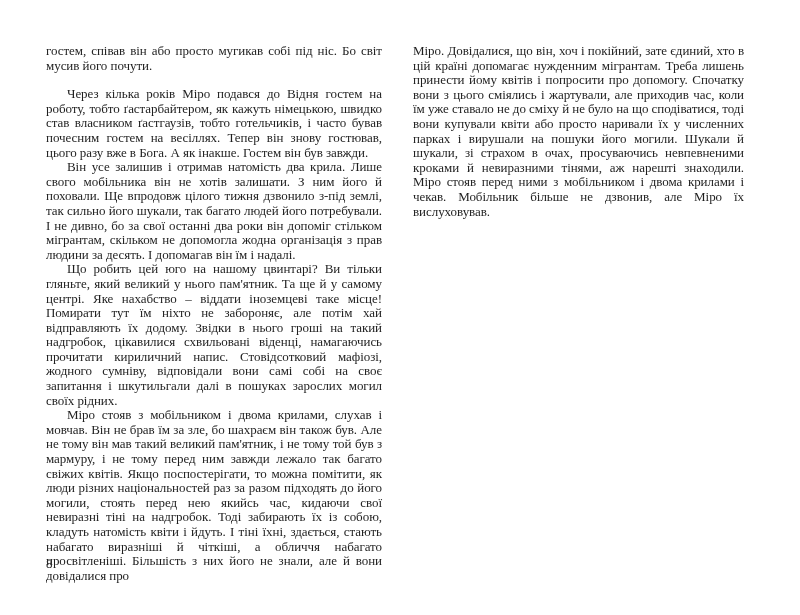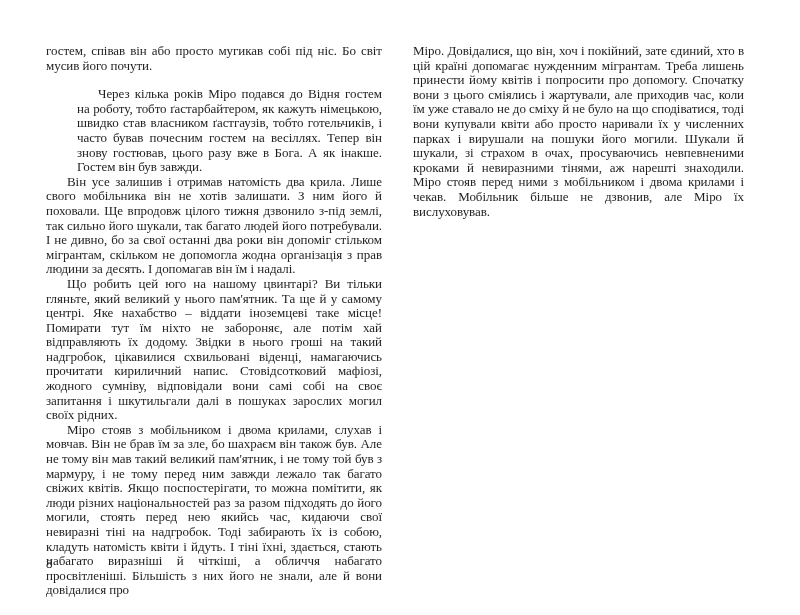--- a/index.html
+++ b/index.html
@@ -38,21 +38,20 @@
   }
   .para {
     margin: 0;
     padding: 0;
   }
   .para.indent {
     text-indent: 21px;
   }
   .para.scene-break {
     margin-top: 14px;
-    margin-left: 31px;
   }
   .page-number {
     position: absolute;
     left: 46px;
     top: 557px;
     color: #2a2a2a;
     font-size: 13px;
     line-height: 14px;
   }
 </style>

